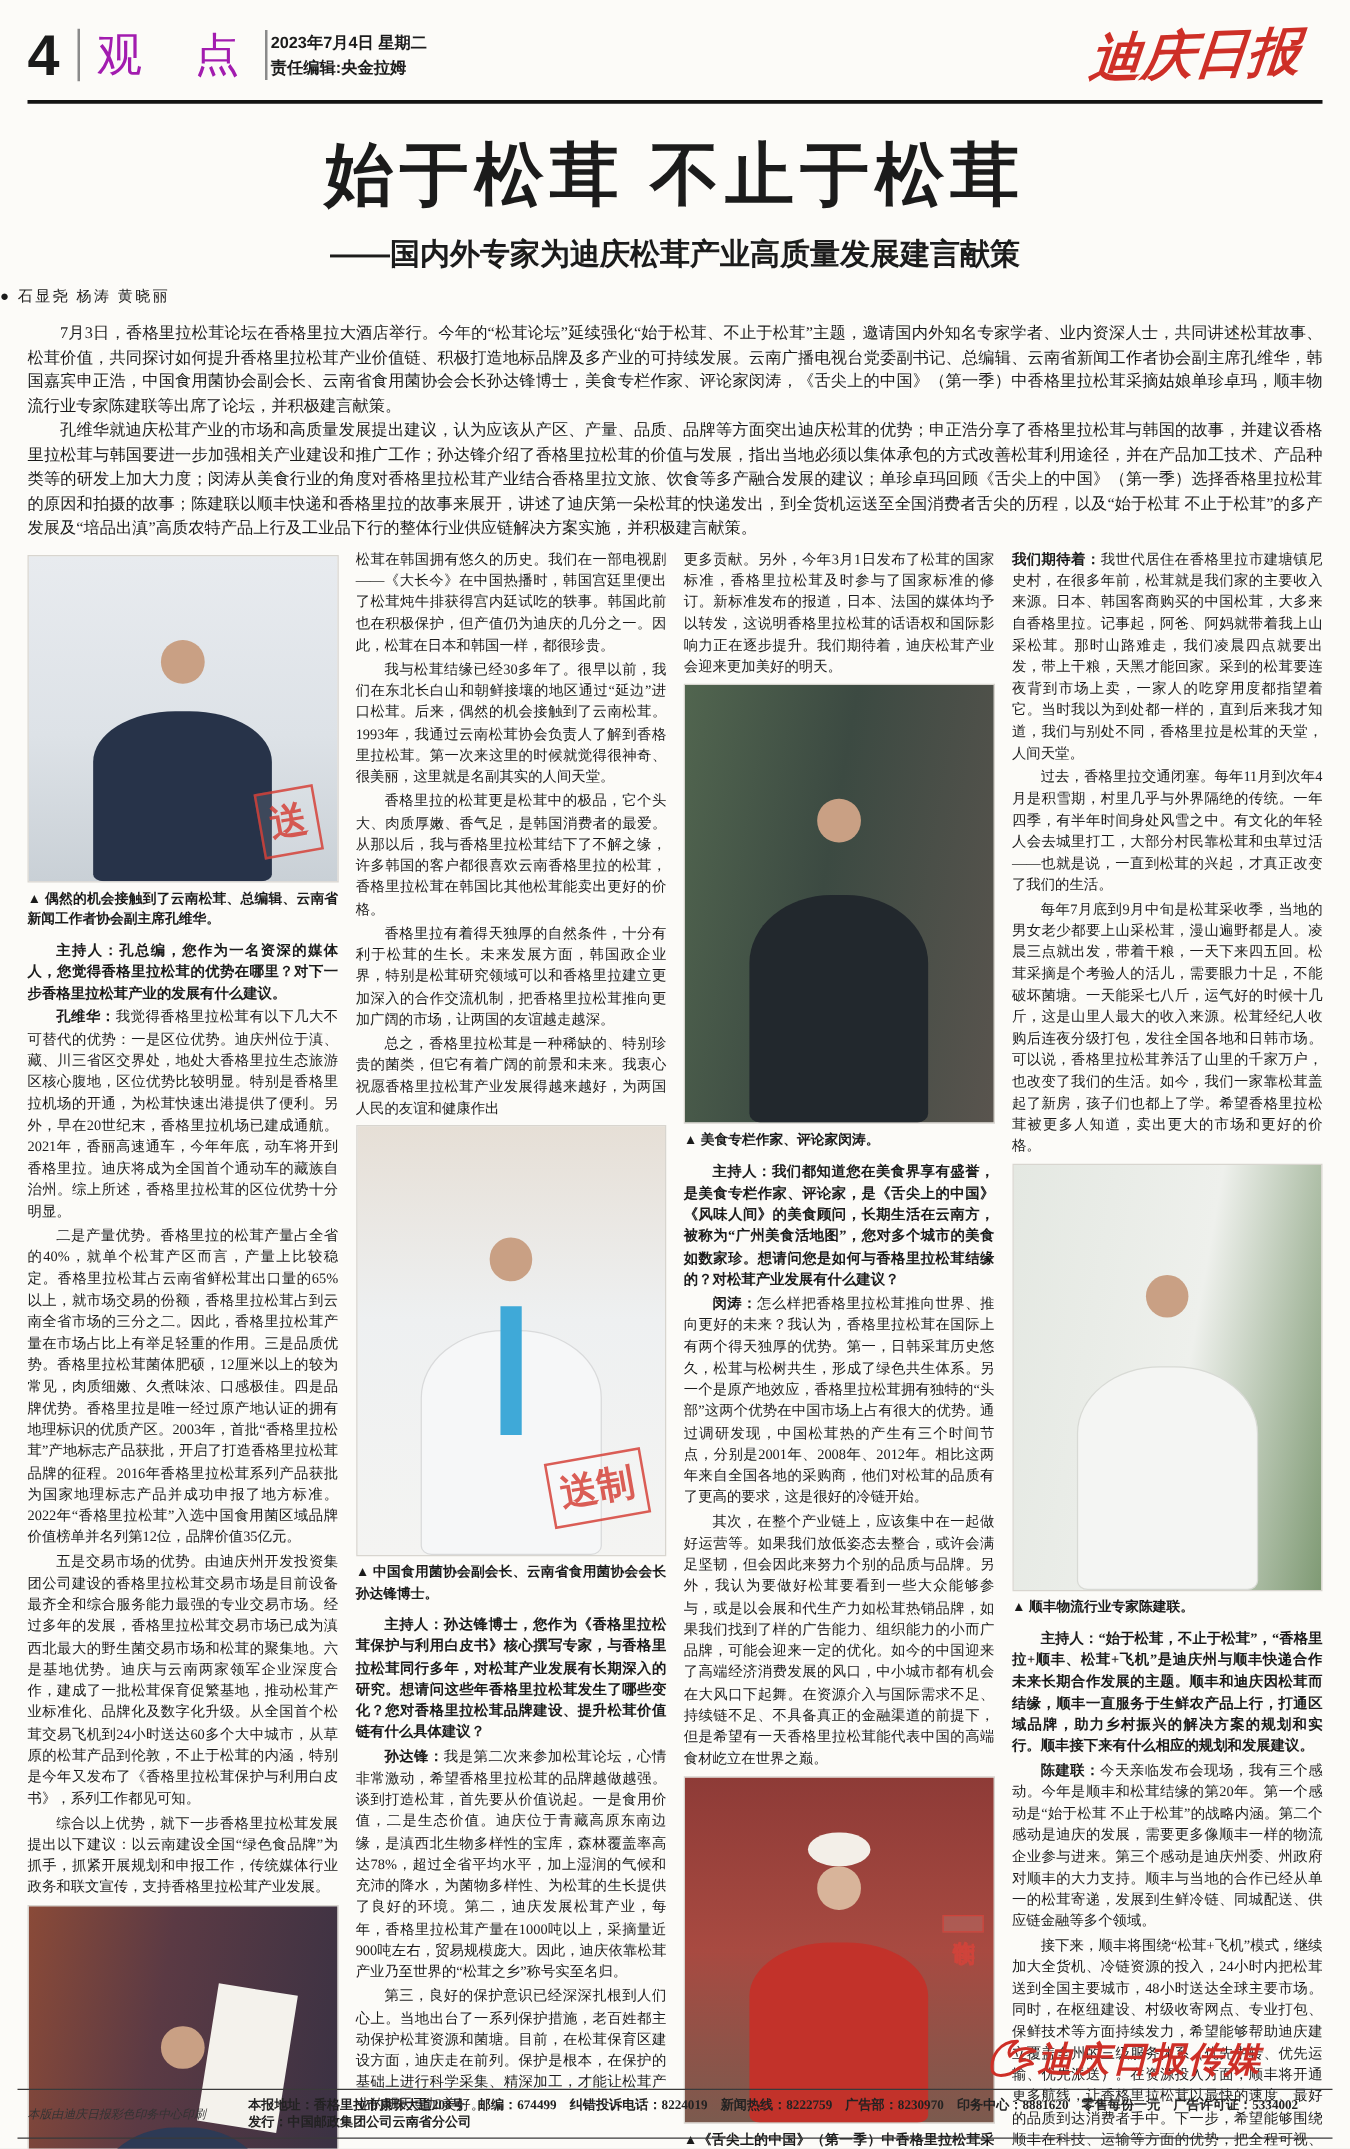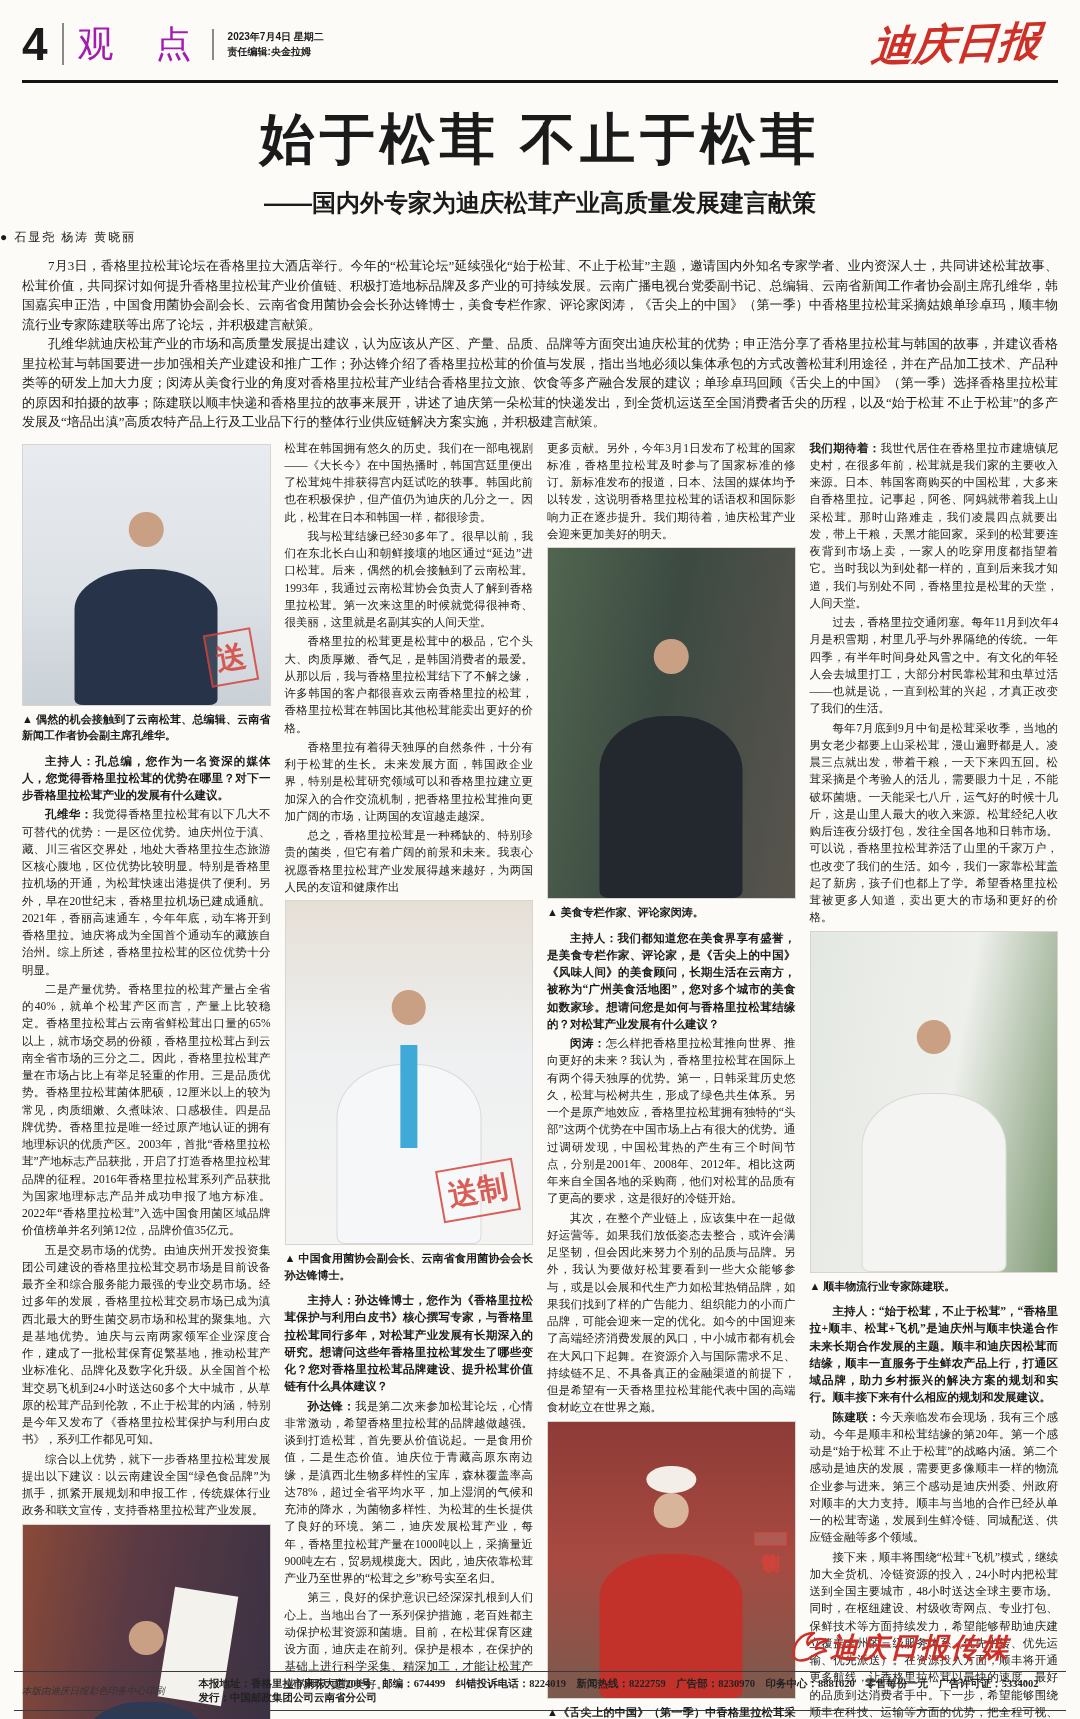--- a/index.html
+++ b/index.html
@@ -3,21 +3,21 @@
 <meta charset="utf-8">
 <style>
   html,body{margin:0;padding:0;background:#e9e8e4;}
   .sheet{position:relative;width:1080px;height:1719px;margin:0 auto;background:#fcfbf8;overflow:hidden;
          font-family:"Liberation Serif","DejaVu Serif",serif;color:#1b1b1b;}
   
   .masthead{display:flex;align-items:center;padding:16px 22px 6px;}
   .pagenum{font-family:"Liberation Sans",sans-serif;font-size:46px;font-weight:bold;line-height:1;}
   .vdiv{width:2px;height:42px;background:#8a8a8a;margin:0 14px;}
   .section{color:#a21caf;font-size:36px;font-weight:normal;letter-spacing:16px;font-family:"Liberation Sans",sans-serif;}
-  .dateblock{font-size:10px;font-weight:bold;line-height:1.55;border-left:2px solid #8a8a8a;padding-left:14px;margin-left:4px;font-family:"Liberation Sans",sans-serif;}
+  .dateblock{font-size:13px;font-weight:bold;line-height:1.55;border-left:2px solid #8a8a8a;padding-left:3px;margin-left:4px;font-family:"Liberation Sans",sans-serif;}
   .spacer{flex:1;}
   .brand-script{color:#ce2f27;font-size:42px;font-weight:bold;font-style:italic;transform:skewX(-7deg) rotate(-2deg);margin-right:18px;font-family:"Liberation Serif",serif;}
   .topline{height:3px;background:#141414;margin:2px 22px 0;}
   
   .head-title{text-align:center;font-size:55px;font-weight:bold;letter-spacing:5px;margin-top:20px;font-family:"Liberation Sans",sans-serif;}
   .head-sub{text-align:center;font-size:24px;font-weight:bold;margin-top:10px;font-family:"Liberation Sans",sans-serif;}
   .head-byline{text-align:left;font-size:12px;margin-top:10px;letter-spacing:2px;}
   
   .intro{padding:10px 22px 0;font-size:13px;line-height:1.5;text-align:justify;}
   .intro p{margin:0;text-indent:2em;}

